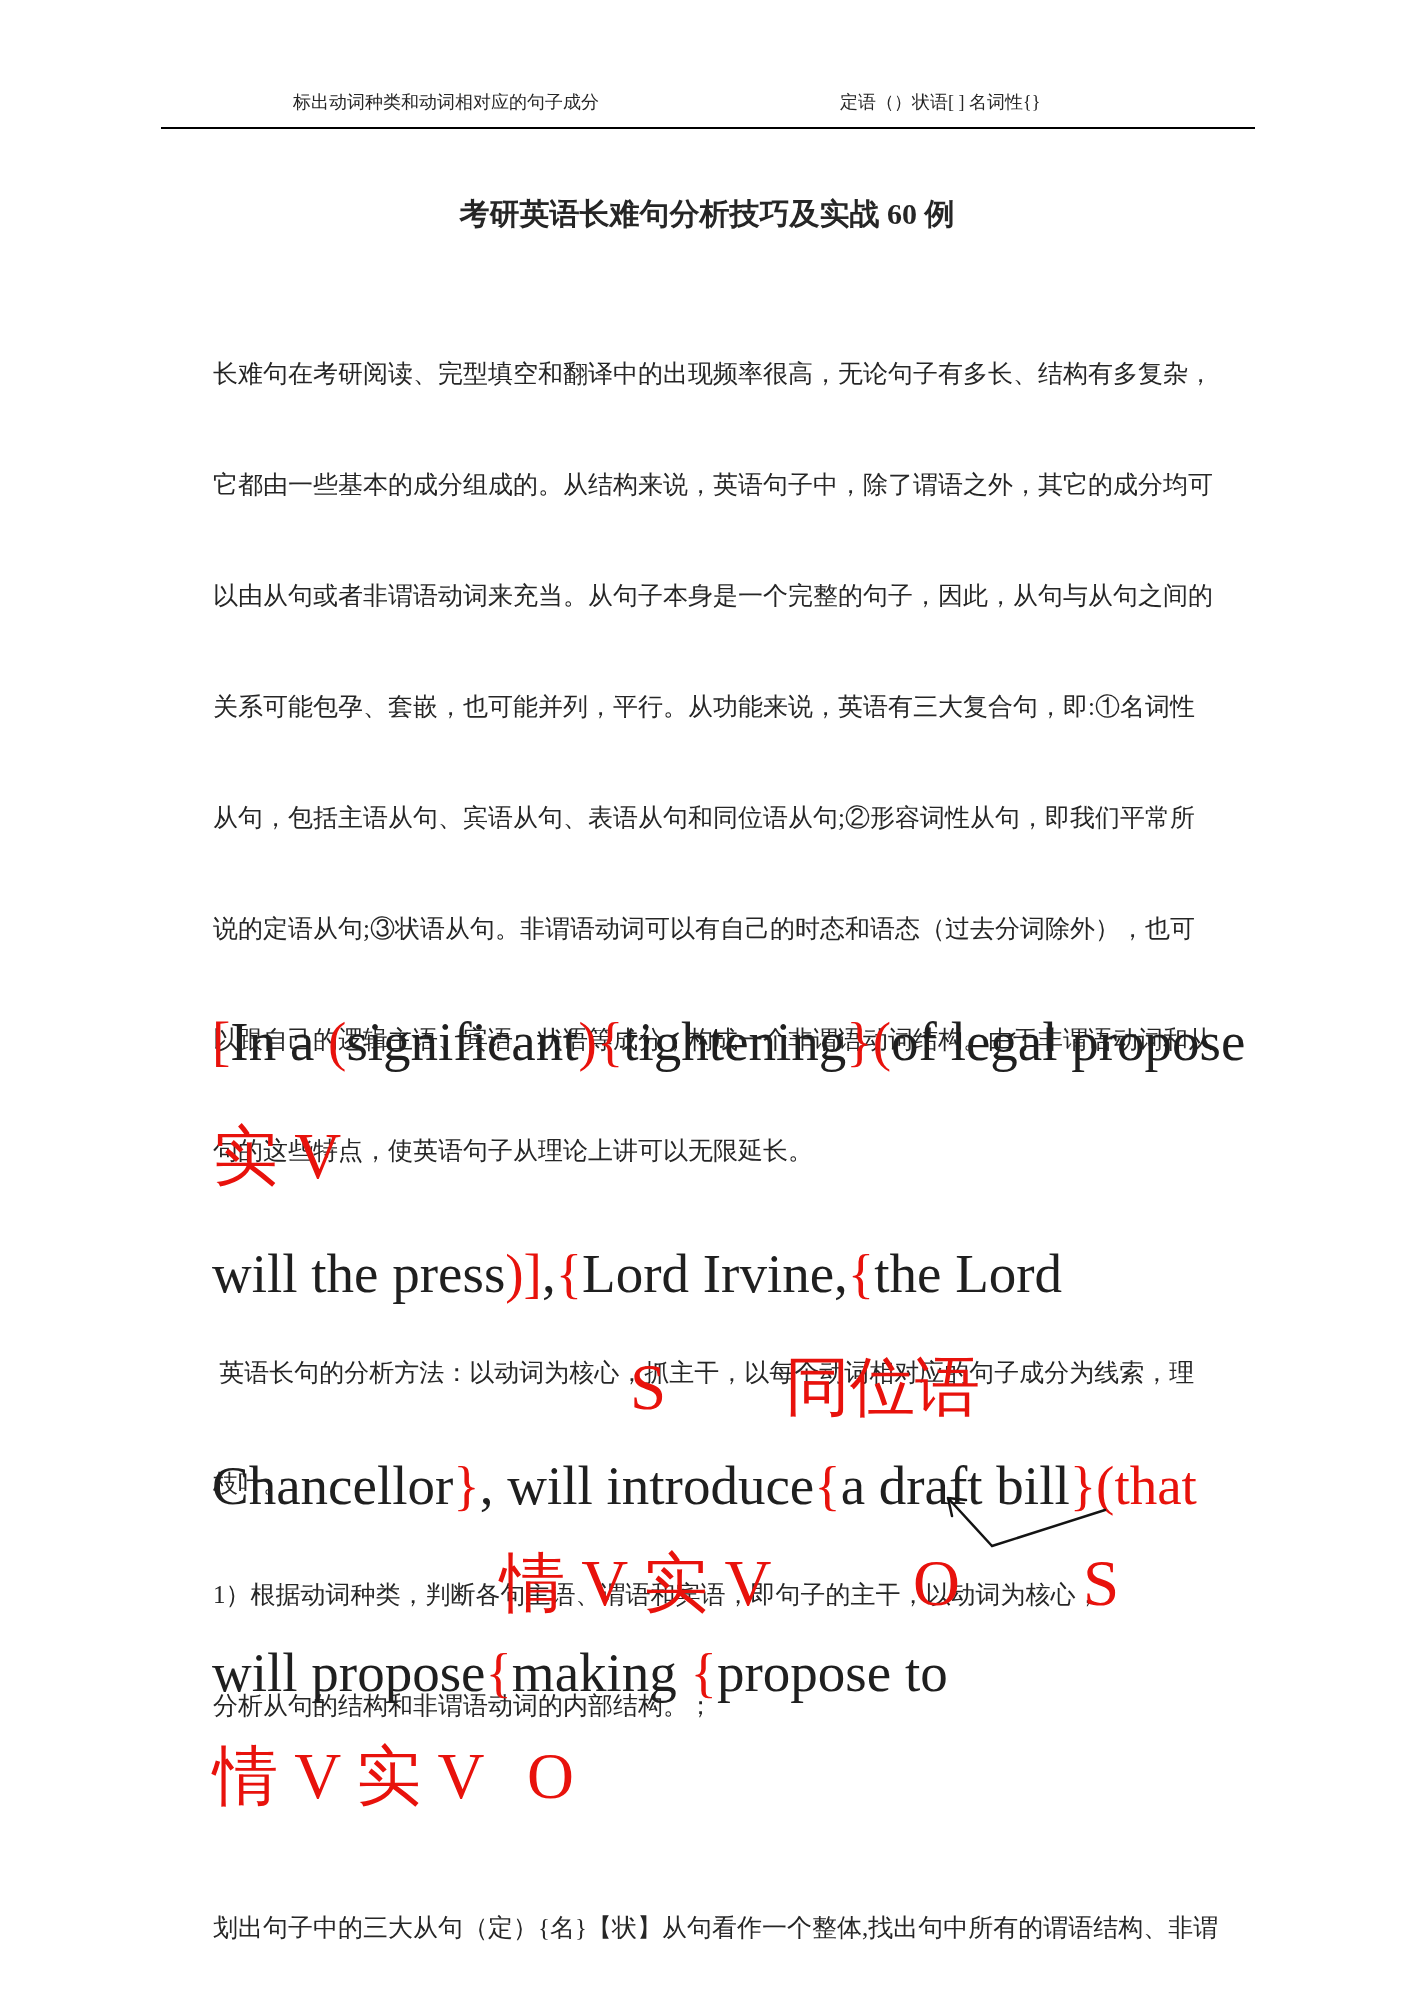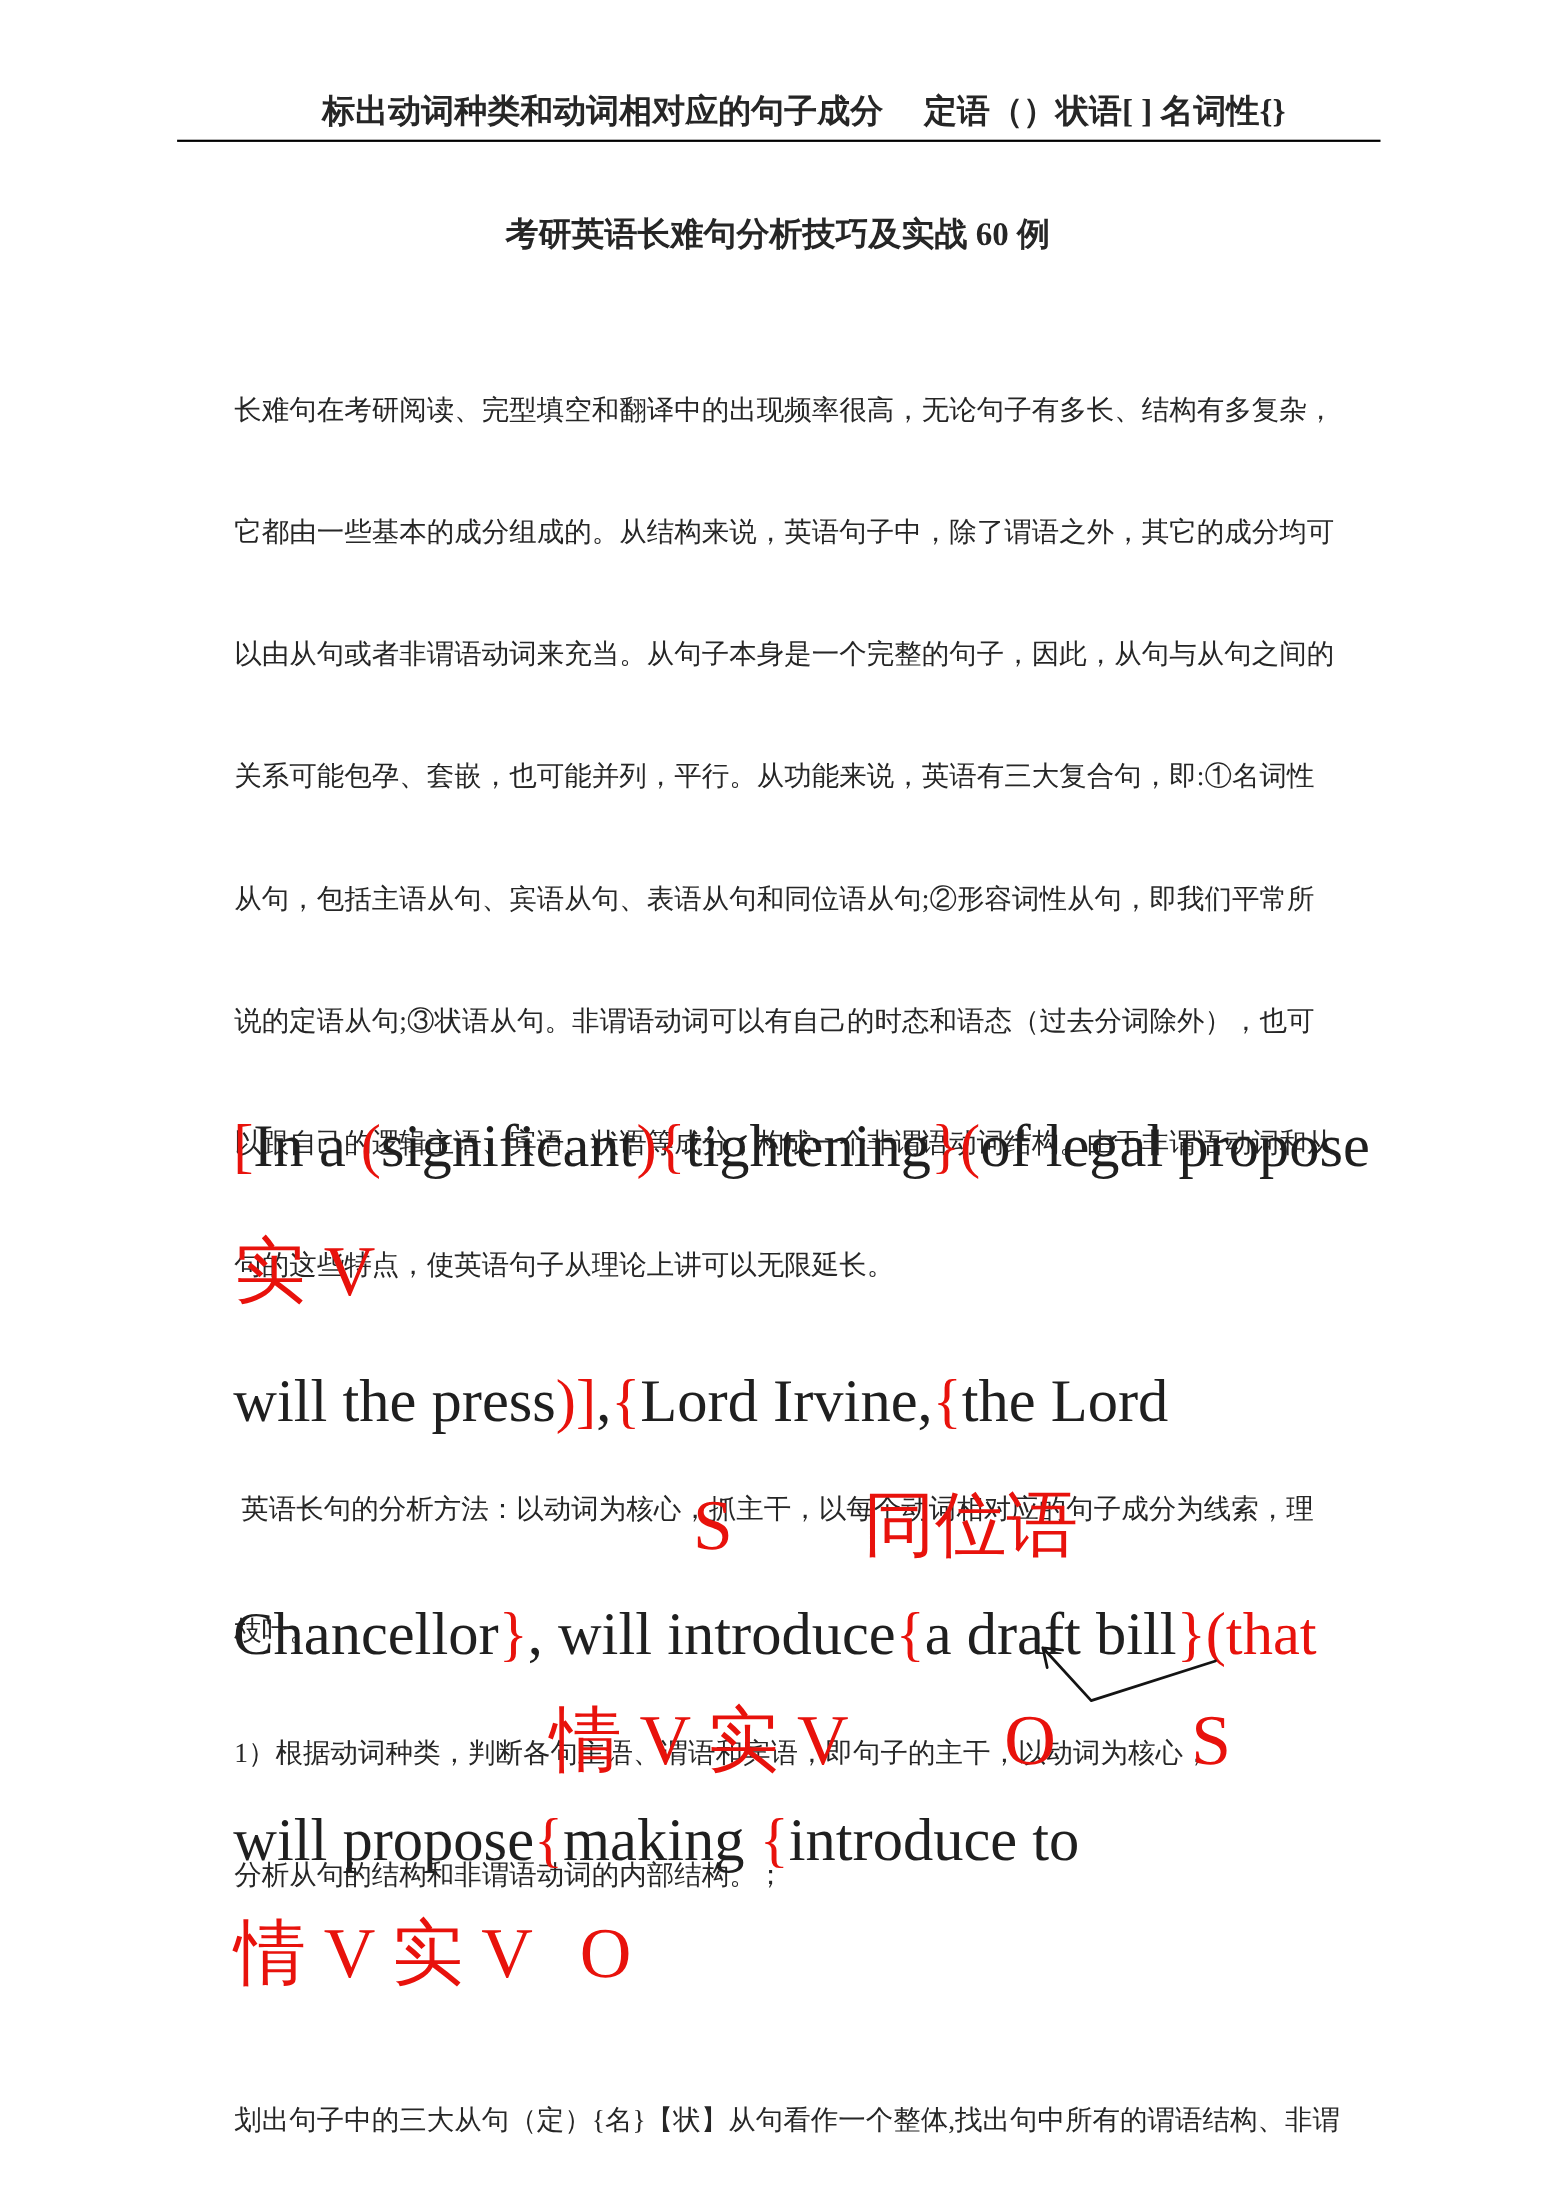--- a/index.html
+++ b/index.html
@@ -1,21 +1,21 @@
 <!DOCTYPE html>
 <html style="--accent-red: #e8120c; --ink: #262626;"><head>
 <meta charset="utf-8">
 <style>
   html,body{margin:0;padding:0;background:#ffffff;}
   .page{
     position:relative;width:1414px;height:1999px;background:#ffffff;
     font-family:"Liberation Serif","DejaVu Serif",serif;
     color:var(--ink,#262626);overflow:hidden;
   }
-  .hdr{position:absolute;top:85px;font-size:30px;font-weight:700;line-height:34px;white-space:pre;}
+  .hdr{position:absolute;top:85px;font-size:18px;font-weight:400;line-height:34px;white-space:pre;}
   .hdr-left{left:293px;}
   .hdr-right{left:840px;}
   .hdr-rule{position:absolute;top:127px;left:161px;width:1094px;height:0;border-top:2px solid #000;}
   .title{position:absolute;top:193px;left:0;width:100%;text-align:center;
          font-size:30px;font-weight:700;line-height:42px;white-space:pre;}
   .bodytext{position:absolute;top:281px;left:213px;font-size:25px;line-height:37px;white-space:pre;}
   .ln{height:37px;}
   .bl{height:37px;}
   .u{text-underline-offset:5px;}
   .big{position:absolute;left:212px;font-size:55px;line-height:60px;white-space:pre;color:#1f1f1f;}
@@ -72,19 +72,19 @@
   <div class="big" style="top:1456px"><span>Chancellor</span><span class="red">}</span><span>, </span><span class="u">will introduce</span><span class="red">{</span><span>a draft bill</span><span class="red">}</span><span class="red">(that</span></div>
 
   <svg class="arrow-svg" viewBox="0 0 1414 1999">
     <path d="M992 1546 L948 1498 M948 1498 L966 1500 M948 1498 L952 1516 M992 1546 L1105 1510" fill="none" stroke="#141414" stroke-width="2.5" stroke-linecap="round"></path>
   </svg>
 
   <div class="biglabel red" style="top:1553px;left:500px">情 V 实 V</div>
   <div class="biglabel red" style="top:1553px;left:913px">O</div>
   <div class="biglabel red" style="top:1553px;left:1083px">S</div>
 
-  <div class="big" style="top:1643px"><span>will propose</span><span class="red">{</span><span>making </span><span class="red">{</span><span>introduce to</span></div>
+  <div class="big" style="top:1643px"><span>will propose</span><span class="red">{</span><span>making </span><span class="red">{</span><span>propose to</span></div>
 
   <div class="biglabel red" style="top:1746px;left:213px">情 V 实 V</div>
   <div class="biglabel red" style="top:1746px;left:527px">O</div>
 
 
 </div>
 
 </body></html>

